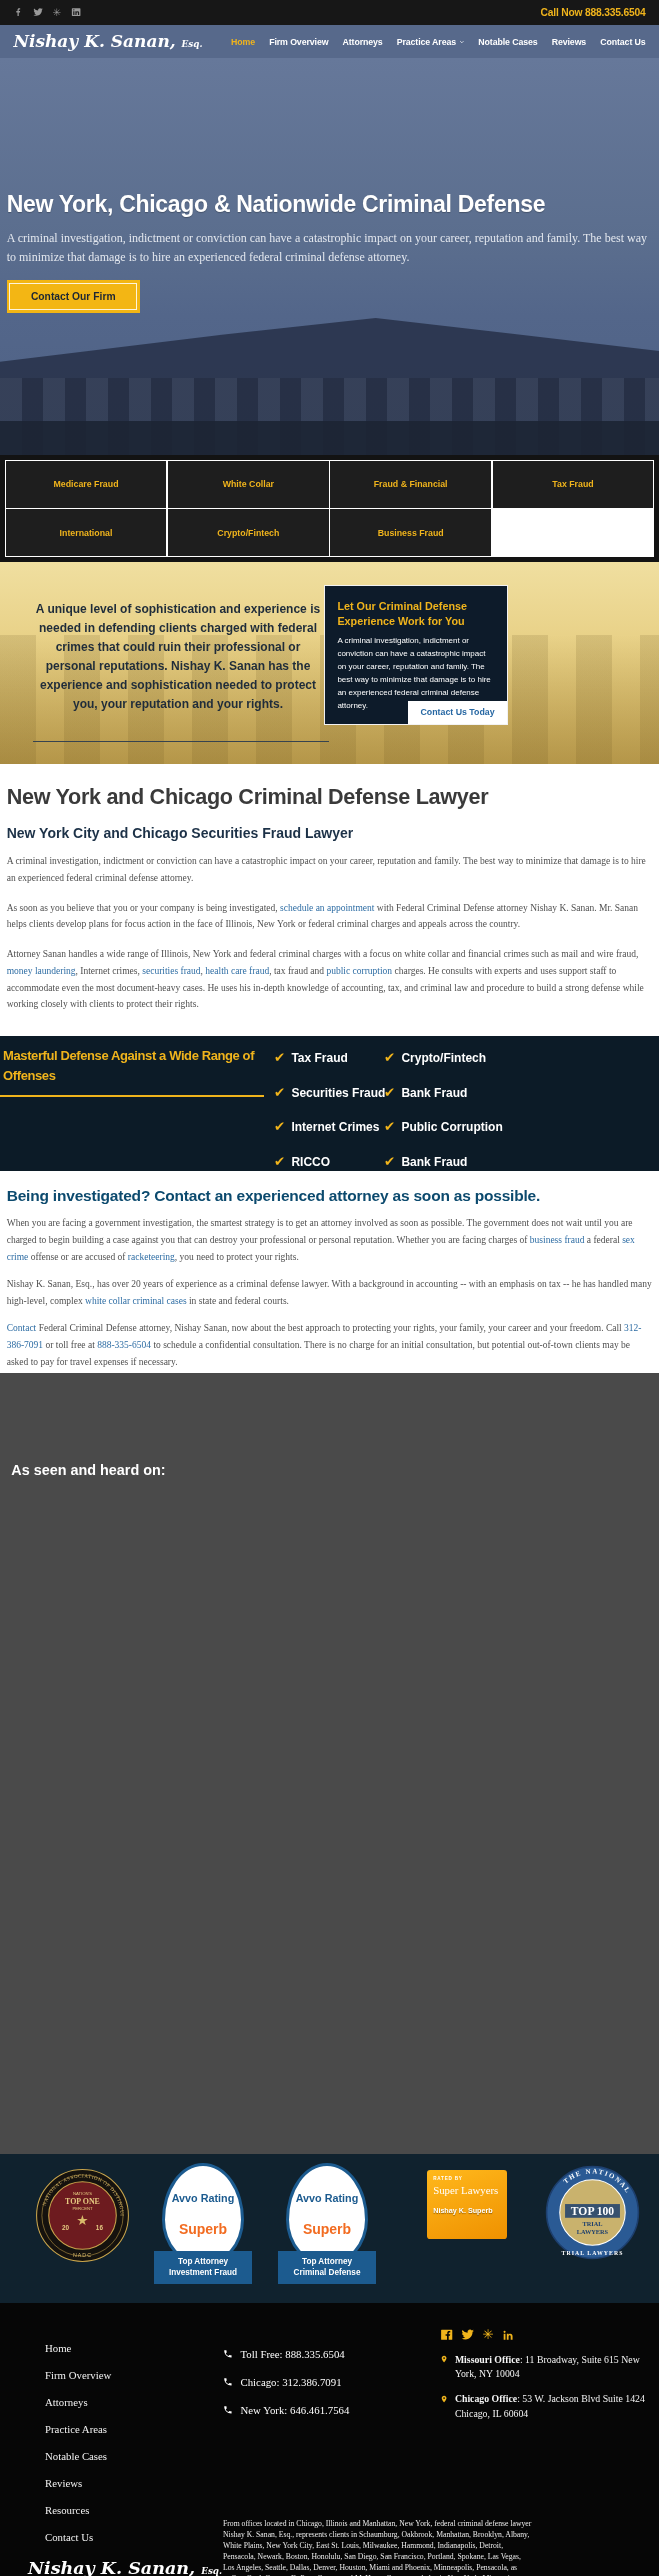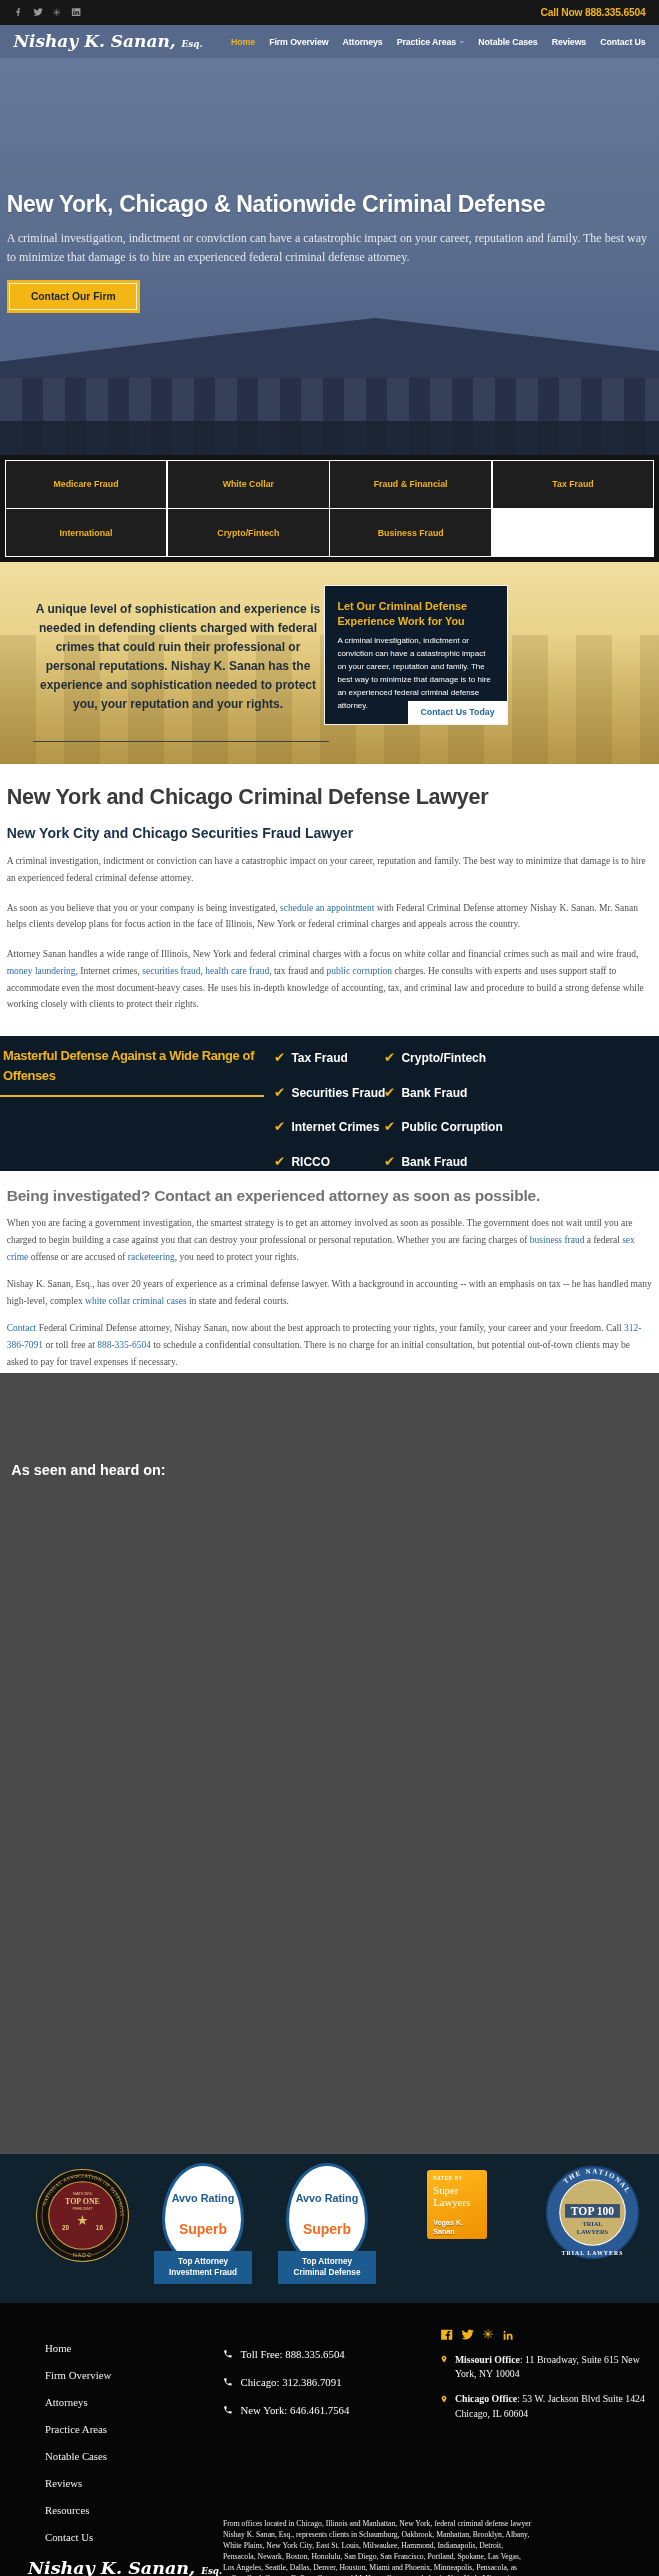--- a/index.html
+++ b/index.html
@@ -62,21 +62,21 @@
   .cta-box .bx-body { color:#fff; font-size:8px; line-height:1.62; margin-top:6.7px; }
   .cta-box .bx-btn { position:absolute; right:0; bottom:0; background:#fff; color:#2667a3;
     font-weight:700; font-size:8.8px; padding:6.7px 12.4px; border:none; cursor:pointer;
     font-family:"Liberation Sans",sans-serif; }
 
   
   .content1 { height:272px; padding:20.6px 6.7px 0; background:#fff; }
   .content2 { height:202px; padding:15.5px 6.7px 0; background:#fff; }
   .h2-main { font-size:21.6px; color:#3a3a3a; font-weight:700; letter-spacing:-0.3px; line-height:1.15; }
   .h3-sub { font-size:14px; color:#1c3147; font-weight:700; margin-top:15.5px; }
-  .h3-dark { font-size:15.5px; color:#737373; font-weight:700; letter-spacing:-0.2px; }
+  .h3-dark { font-size:15.5px; color:#0c4a6e; font-weight:700; letter-spacing:-0.2px; }
   .para { font-family:"Liberation Serif",serif; font-size:9.5px; color:#4f4f4f; line-height:1.78; margin-top:11.3px; }
   .content1 .para { margin-top:12.4px; }
   .content2 .para { margin-top:10.3px; }
   .inline-link { color:#2e6da4; }
 
   
   .band { height:135px; background:#0c1b27; }
   .band-title { position:absolute; left:3.1px; top:10.3px; width:263px; 
     color:#f0b41c; font-size:13px; font-weight:700; letter-spacing:-0.4px; line-height:1.55; }
   .band-underline { position:absolute; left:0; top:59px; width:264px; height:1.5px; background:#f0b41c; }
@@ -92,21 +92,21 @@
   
   .badges { height:149px; background:#10222e; }
   .badge-seal { position:absolute; }
   .badge-avvo { position:absolute; top:9.3px; width:98px; text-align:center; }
   .egg { width:82px; height:103px; margin:0 auto; background:#fff; border:3.6px solid #1c5b8f;
     border-radius:50% 50% 50% 50% / 55% 55% 45% 45%; position:relative; }
   .egg .brand { margin-top:26px; color:#1c5b8f; font-size:10.8px; font-weight:700; }
   .egg .rating { margin-top:16.5px; color:#f26c21; font-size:14px; font-weight:700; }
   .ribbon { margin-top:-15.5px; position:relative; background:#1c5b8f; color:#fff; font-weight:700;
     font-size:8.2px; line-height:1.35; padding:5.2px 2.1px 6.2px; }
-  .sl-badge { position:absolute; left:427px; top:15.5px; width:60px; height:69px; text-align:left;
+  .sl-badge { position:absolute; left:427px; top:15.5px; width:80px; height:69px; text-align:left;
     background:linear-gradient(160deg,#ffb81c,#ef9100); border-radius:3.1px; padding:6.7px 6.2px; color:#fff; }
   .sl-badge .rb { font-size:4.6px; letter-spacing:0.8px; font-weight:700; }
   .sl-badge .brand { font-family:"Liberation Serif",serif; font-size:10.8px; margin-top:2.6px; }
   .sl-badge .name { font-size:7.2px; font-weight:700; margin-top:10.3px; text-shadow:0 0.5px 1px rgba(0,0,0,.4); }
 
   
   .footer { height:330px; background:#060606; color:#fff; }
   .f-links { position:absolute; left:45px; top:32px; }
   .f-links a { display:block; height:27px; line-height:27px; color:#f2f2f2;
     font-family:"Liberation Serif",serif; font-size:10.8px; }
@@ -296,21 +296,21 @@
     </div>
     <div class="ribbon">
       <div>Top Attorney</div>
       <div>Criminal Defense</div>
     </div>
   </div>
 
   <div class="sl-badge">
     <div class="rb">RATED BY</div>
     <div class="brand">Super Lawyers</div>
-    <div class="name">Vegas K. Sanan</div>
+    <div class="name">Nishay K. Superb</div>
   </div>
 
   <div class="badge-seal" style="left:545px; top:11.3px;">
     <svg width="95" height="95" viewBox="0 0 180 180">
       <circle cx="90" cy="90" r="87" fill="#2a5a94" stroke="#1d3f6e" stroke-width="3"></circle>
       <circle cx="90" cy="90" r="62" fill="#c9b26d" stroke="#ffffff" stroke-width="2"></circle>
       <path id="t100Arc" d="M90 90 m-74 0 a74 74 0 1 1 148 0" fill="none"></path>
       <text font-size="13" fill="#ffffff" font-weight="bold" letter-spacing="3" font-family="Liberation Serif, serif"><textPath href="#t100Arc" startOffset="26%">THE NATIONAL</textPath></text>
       <rect x="38" y="74" width="104" height="26" fill="#1d3f6e" opacity="0.85"></rect>
       <text x="90" y="94" text-anchor="middle" font-size="22" font-weight="bold" fill="#ffffff" font-family="Liberation Serif, serif">TOP 100</text>

